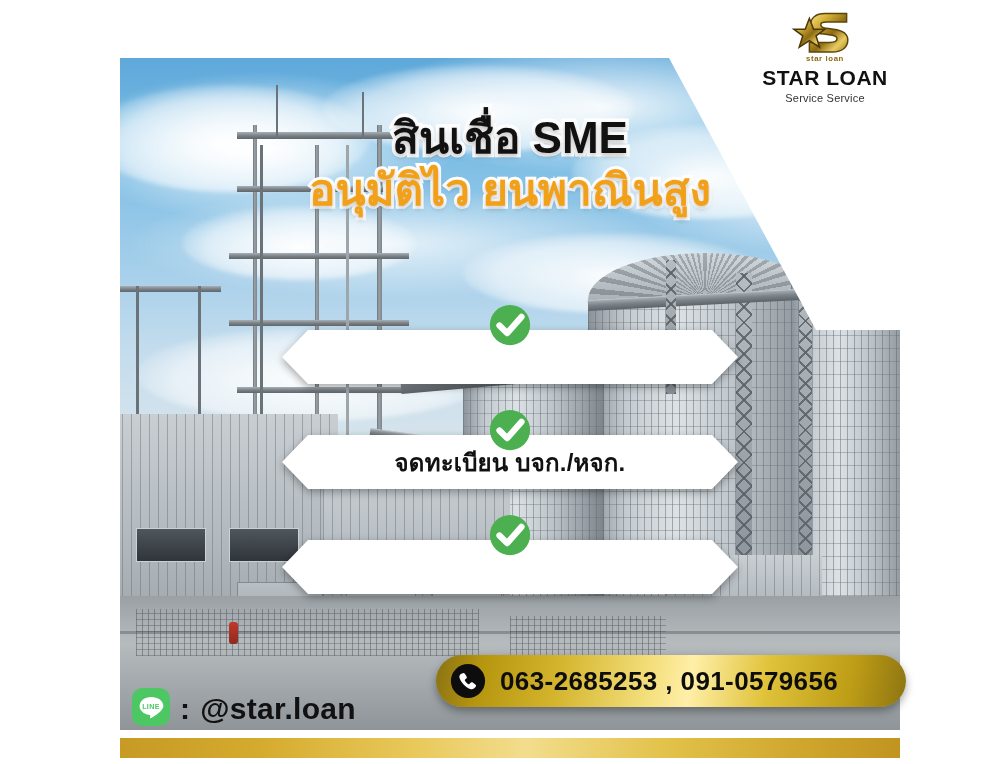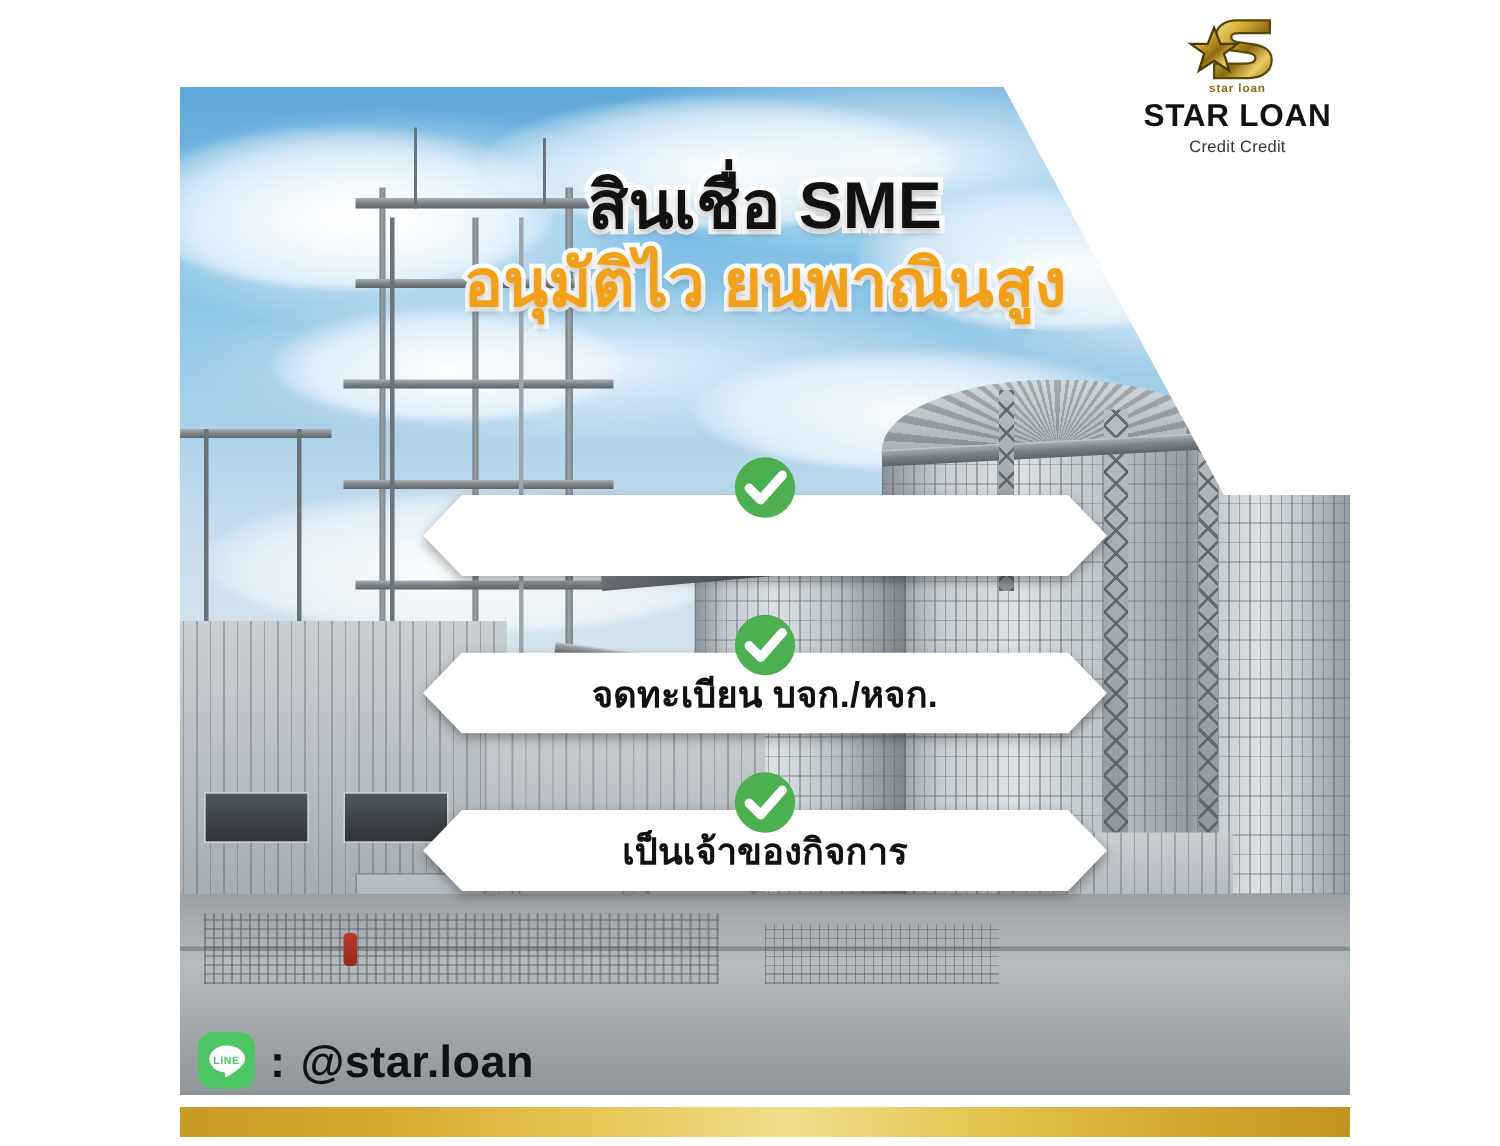--- a/index.html
+++ b/index.html
@@ -353,21 +353,20 @@
 
     <div class="chev-row" style="top:482px;">
       <div class="chev-wrap">
         <svg class="check" viewBox="0 0 48 48">
           <circle cx="24" cy="24" r="21" fill="#4caf50"></circle>
           <path d="M13 24.5 L21 32.5 L36 15.5" fill="none" stroke="#ffffff" stroke-width="6.5" stroke-linecap="round" stroke-linejoin="round"></path>
         </svg>
         <div class="chev-shell">
           <div class="chev">
             <div class="chev-outline"></div>
-            <span class="chev-label">เป็นเจ้าของกิจการ</span>
           </div>
         </div>
       </div>
     </div>
 
   </div>
 
   <div id="brand">
     <svg id="brand-logo" viewBox="0 0 120 100">
       <defs>
@@ -383,23 +382,33 @@
       <path d="M96 16 H60 C44 16 36 24 36 34 C36 44 44 49 58 50
                L72 52 C78 53 80 55 80 58 C80 62 76 64 68 64 H34 V80 H72
                C90 80 98 71 98 60 C98 49 90 44 74 42 L60 40
                C54 39 53 37 53 34 C53 31 56 30 62 30 H96 Z" fill="url(#goldLogo)" stroke="#5b4509" stroke-width="2.5"></path>
 
       <path d="M34 24 L41 42 L60 42 L45 53 L51 72 L34 61 L17 72 L23 53 L8 42 L27 42 Z" fill="url(#goldLogo)" stroke="#4a3807" stroke-width="2.5"></path>
 
       <text x="60" y="95" font-family="Liberation Sans, sans-serif" font-size="13" font-weight="bold" text-anchor="middle" fill="#8d6b12" letter-spacing="1">star loan</text>
     </svg>
     <div class="brand-name">STAR LOAN</div>
-    <div class="brand-sub">Credit Credit</div>
+    <div class="brand-sub">Service Service</div>
   </div>
 
+  <div id="phone-bar">
+    <svg id="phone-icon" viewBox="0 0 40 40">
+      <circle cx="20" cy="20" r="19" fill="#0d0d0d"></circle>
+      <path d="M13.4 11.6c.9-.9 2.2-.8 2.9.2l2 2.8c.6.9.5 2-.3 2.7l-1.3 1.1c-.3.3-.4.7-.2 1.1
+               .7 1.6 2.2 3.2 3.9 4.1.4.2.8.1 1.1-.2l1.1-1.3c.7-.8 1.8-.9 2.7-.3l2.8 2
+               c1 .7 1.1 2.1.2 2.9l-1.4 1.4c-1.2 1.2-3 1.5-4.6.8-2.6-1.1-5-2.8-6.9-4.8
+               -2-2-3.6-4.4-4.6-6.9-.7-1.6-.4-3.4.8-4.6z" fill="#ffffff"></path>
+    </svg>
+    <span class="phone-num">063-2685253 , 091-0579656</span>
+  </div>
 
   <div id="line-row">
     <svg id="line-icon" viewBox="0 0 40 40">
       <rect x="0" y="0" width="40" height="40" rx="11" fill="#4cc764"></rect>
       <path d="M20 9.5c-6.6 0-12 4.2-12 9.4 0 4.7 4.3 8.6 10 9.3.4.1.9.3 1.1.6
                .1.3.1.7.1 1l-.2 1.1c-.1.3-.3 1.3 1.1.7 1.4-.6 7.6-4.5 10.4-7.7
                1.9-2.1 2.5-3.6 2.5-5 0-5.2-5.4-9.4-13-9.4z" fill="#ffffff"></path>
       <text x="20" y="22.4" font-family="Liberation Sans, sans-serif" font-size="7.5" font-weight="bold" text-anchor="middle" fill="#4cc764" letter-spacing="0.4">LINE</text>
     </svg>
     <span class="line-text">:</span>

